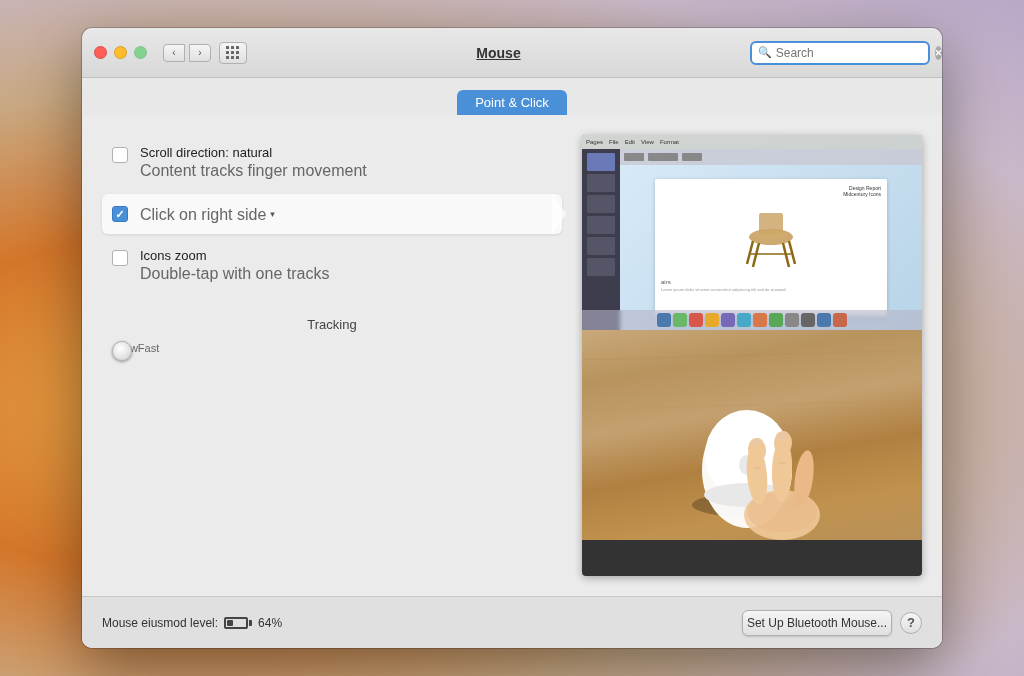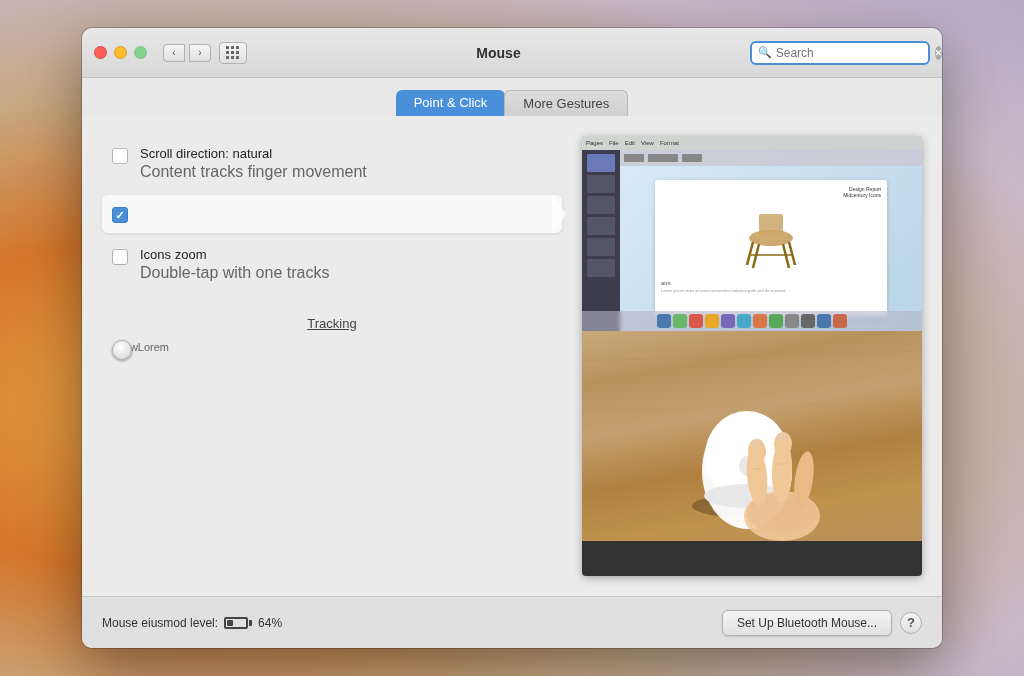--- a/index.html
+++ b/index.html
@@ -104,20 +104,21 @@
       background: #666;
       border-radius: 0.5px;
     }
 
     .title {
       flex: 1;
       text-align: center;
       font-size: 14px;
       font-weight: 600;
       color: #333;
+      text-decoration: underline;
     }
 
     .search-bar {
       display: flex;
       align-items: center;
       background: white;
       border: 2px solid #4a90d9;
       border-radius: 6px;
       padding: 3px 6px;
       width: 180px;
@@ -280,21 +281,20 @@
     .tracking-section {
       margin-top: 20px;
       padding: 0 10px;
     }
 
     .tracking-label {
       text-align: center;
       font-size: 13px;
       color: #444;
       margin-bottom: 10px;
-      text-decoration: underline;
     }
 
     .slider-container {
       display: flex;
       flex-direction: row;
       gap: 2px;
       text-align: center;
     }
 
     .slider-track {
@@ -471,21 +471,21 @@
       margin-left: auto;
       display: flex;
       align-items: center;
       gap: 8px;
     }
 
     .bluetooth-btn {
       background: linear-gradient(to bottom, #f5f5f5, #e0e0e0);
       border: 1px solid #b0b0b0;
       border-radius: 6px;
-      padding: 5px 14px;
+      padding: 5px 4px;
       font-size: 12px;
       color: #333;
       cursor: pointer;
       box-shadow: 0 1px 2px rgba(0,0,0,0.15);
       text-align: center;
     }
 
     .help-btn {
       width: 22px;
       height: 22px;
@@ -547,43 +547,44 @@
       <span class="search-icon-glyph">🔍</span>
       <input class="search-input" type="text" placeholder="Search" style="">
       <div class="search-clear">✕</div>
     </div>
   </div>
 
   <div class="tabs-area">
     <div class="tab active">
       <span>Point &amp; Click</span>
     </div>
-    <div class="tab inactive">
-      <span>More Gestures</span>
-    </div>
   </div>
 
   <div class="main-content">
     <div class="content-body">
 
       <div class="left-panel">
 
         <div class="option-row">
           <div class="checkbox"></div>
           <div class="option-text">
             <div class="option-title">Scroll direction: natural</div>
             <div class="option-subtitle">Content tracks finger movement</div>
           </div>
         </div>
 
         <div class="option-row highlighted" style="position:relative; padding-right: 30px;">
           <div class="checkbox checked">
             <span class="checkbox-check">✓</span>
           </div>
           <div class="option-text">
+            <div class="option-dropdown">
+              <span class="option-subtitle">Click on right side</span>
+              <span class="dropdown-arrow">▾</span>
+            </div>
           </div>
 
           <div style="position:absolute; right:-4px; top:50%; transform:translateY(-50%); width:0; height:0; 
                border-top: 20px solid transparent; border-bottom: 20px solid transparent; 
                border-left: 14px solid rgba(255,255,255,0.7);"></div>
         </div>
 
         <div class="option-row">
           <div class="checkbox"></div>
           <div class="option-text">
@@ -608,21 +609,21 @@
                     <div class="tick"></div>
                     <div class="tick"></div>
                   <div class="tick"></div>
                     <div class="tick"></div>
                 </div>
                 <div class="slider-thumb"></div>
               </div>
             </div>
             <div class="slider-labels">
               <span>Slow</span>
-              <span>Lorem</span>
+              <span>Fast</span>
             </div>
           </div>
         </div>
       </div>
 
       <div class="right-panel">
 
         <div class="mock-screen">
           <div class="mock-main" style="left:0;">
 

